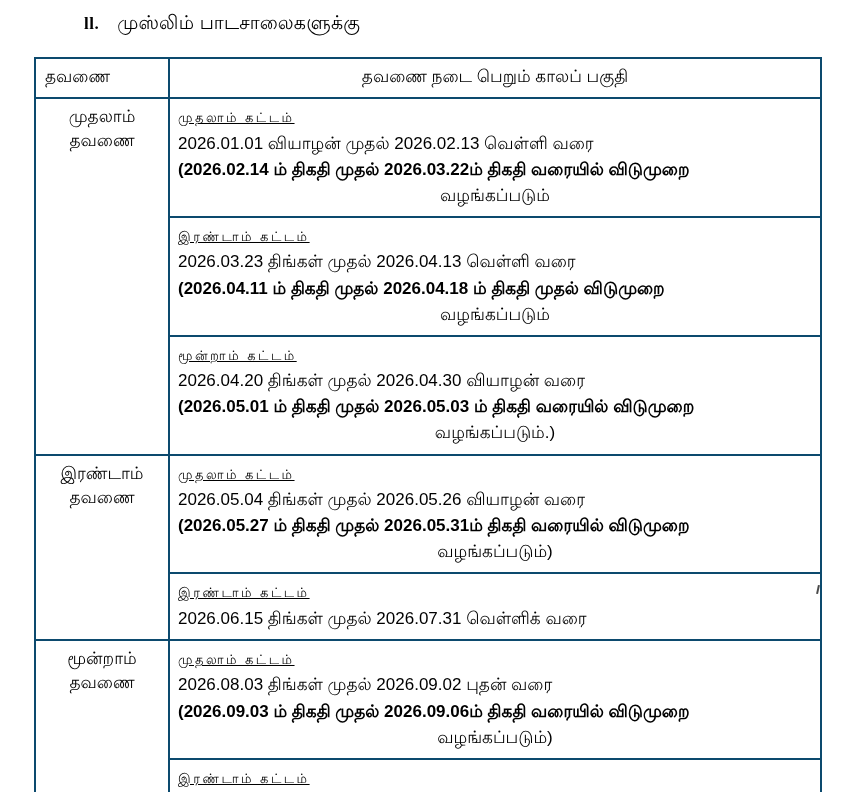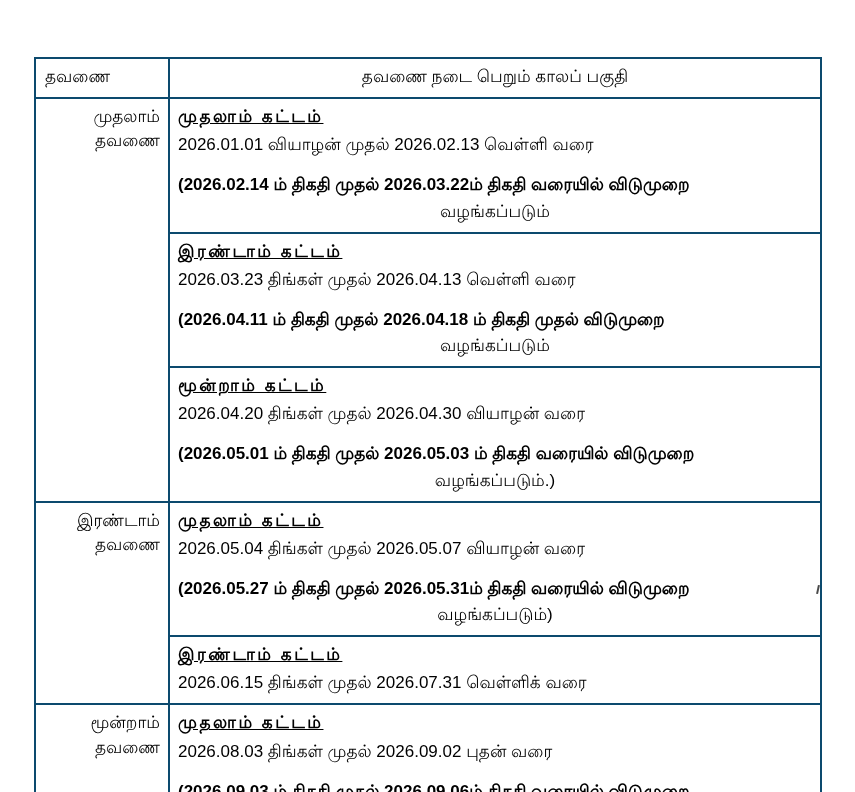--- a/index.html
+++ b/index.html
@@ -67,49 +67,48 @@
     padding-top: 9px;
     padding-bottom: 9px;
     font-size: 17px;
   }
   thead th.term-head {
     text-align: left;
     padding-left: 9px;
   }
 
   td.term-cell {
-    text-align: right;
+    text-align: center;
     padding-top: 10px;
     padding-left: 9px;
     font-size: 17px;
   }
   td.term-cell .tline {
     display: block;
     white-space: nowrap;
   }
 
   td.period-cell {
     padding-top: 8px;
   }
   .stage-title {
     text-decoration: underline;
     letter-spacing: 2.5px;
     display: inline-block;
     margin-bottom: 2px;
-    font-size: 17px;
-    font-weight: bold;
+    font-size: 13px;
   }
   .stage-main {
     display: block;
     margin-top: 2px;
     white-space: nowrap;
   }
   .stage-note {
     display: block;
-    margin-top: 16px;
+    margin-top: 2px;
   }
   .stage-note .bold {
     font-weight: bold;
   }
   .note-l1 { display: block; white-space: nowrap; }
   .note-l2 { display: block; margin-top: 2px; text-align: center; }
 
   .stray-mark {
     position: absolute;
     left: 817px;
@@ -118,20 +117,24 @@
     height: 9px;
     background: #4a4a4a;
     transform: rotate(12deg);
   }
 </style>
 </head>
 <body>
 
 <div class="page">
 
+  <div class="doc-heading">
+    <span class="numeral">ll.</span>
+    <span class="heading-text">முஸ்லிம் பாடசாலைகளுக்கு</span>
+  </div>
 
   <table class="schedule">
     <colgroup>
       <col class="c-term">
       <col class="c-period">
     </colgroup>
     <thead>
       <tr>
         <th class="term-head">தவணை</th>
         <th>தவணை நடை பெறும் காலப் பகுதி</th>
@@ -174,21 +177,21 @@
         </td>
       </tr>
 
       <tr>
         <td class="term-cell" rowspan="2">
           <span class="tline">இரண்டாம்</span>
           <span class="tline">தவணை</span>
         </td>
         <td class="period-cell">
           <span class="stage-title">முதலாம் கட்டம்</span>
-          <span class="stage-main">2026.05.04 திங்கள் முதல் 2026.05.07 வியாழன் வரை</span>
+          <span class="stage-main">2026.05.04 திங்கள் முதல் 2026.05.26 வியாழன் வரை</span>
           <span class="stage-note">
             <span class="note-l1 bold">(2026.05.27 ம் திகதி முதல் 2026.05.31ம் திகதி வரையில் விடுமுறை</span>
             <span class="note-l2">வழங்கப்படும்)</span>
           </span>
         </td>
       </tr>
       <tr>
         <td class="period-cell">
           <span class="stage-title">இரண்டாம் கட்டம்</span>
           <span class="stage-main">2026.06.15 திங்கள் முதல் 2026.07.31 வெள்ளிக் வரை</span>

